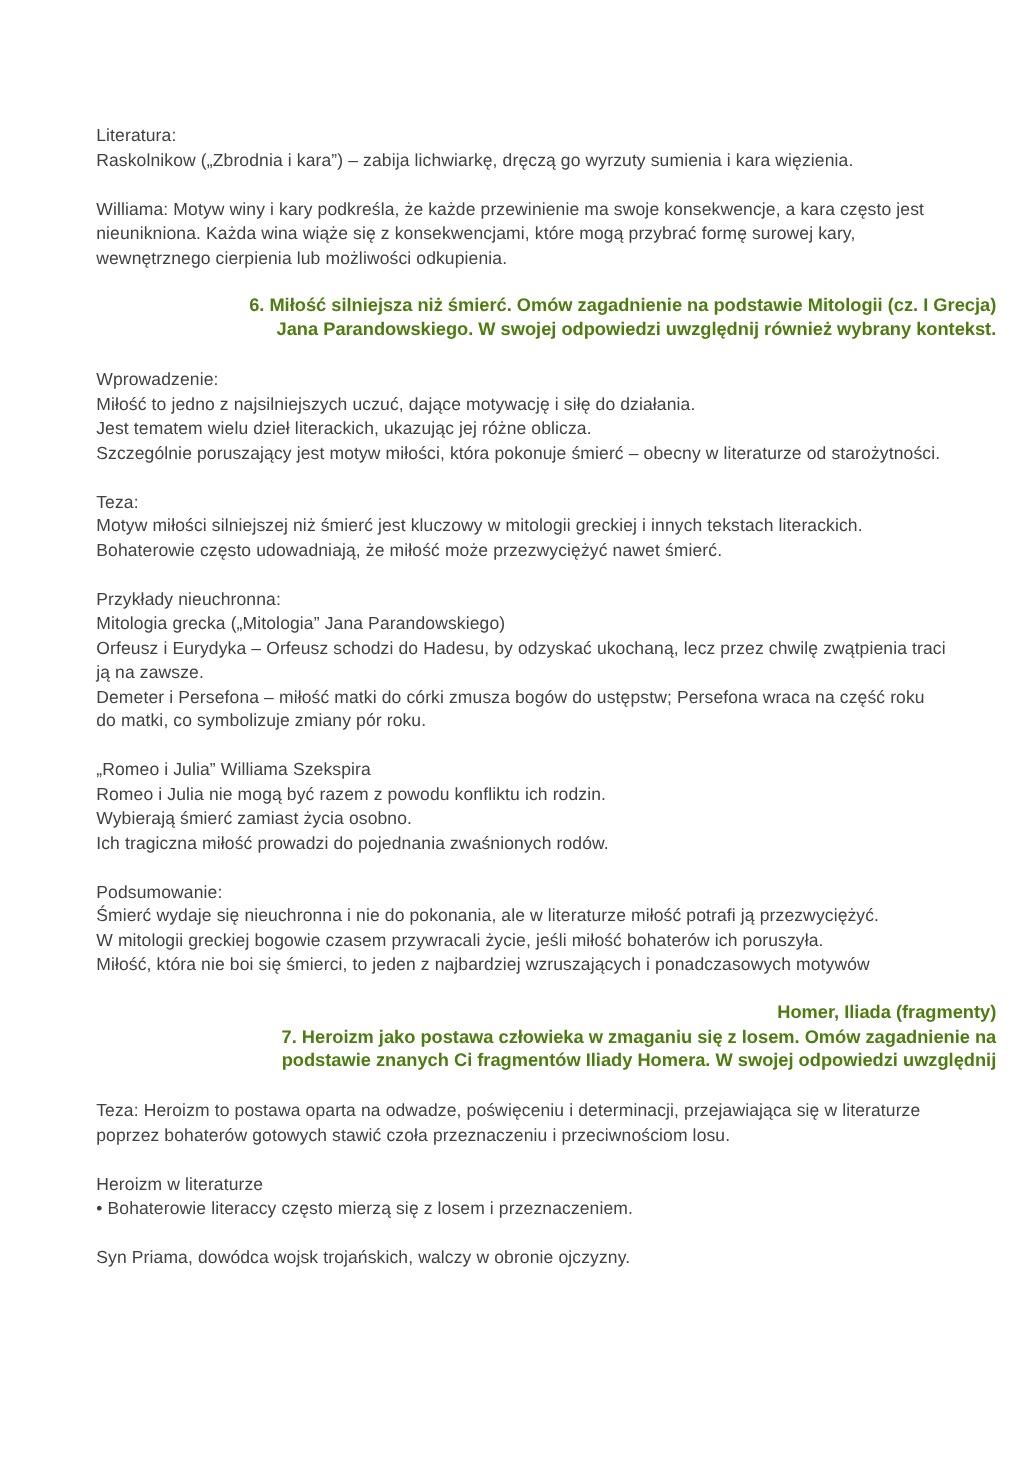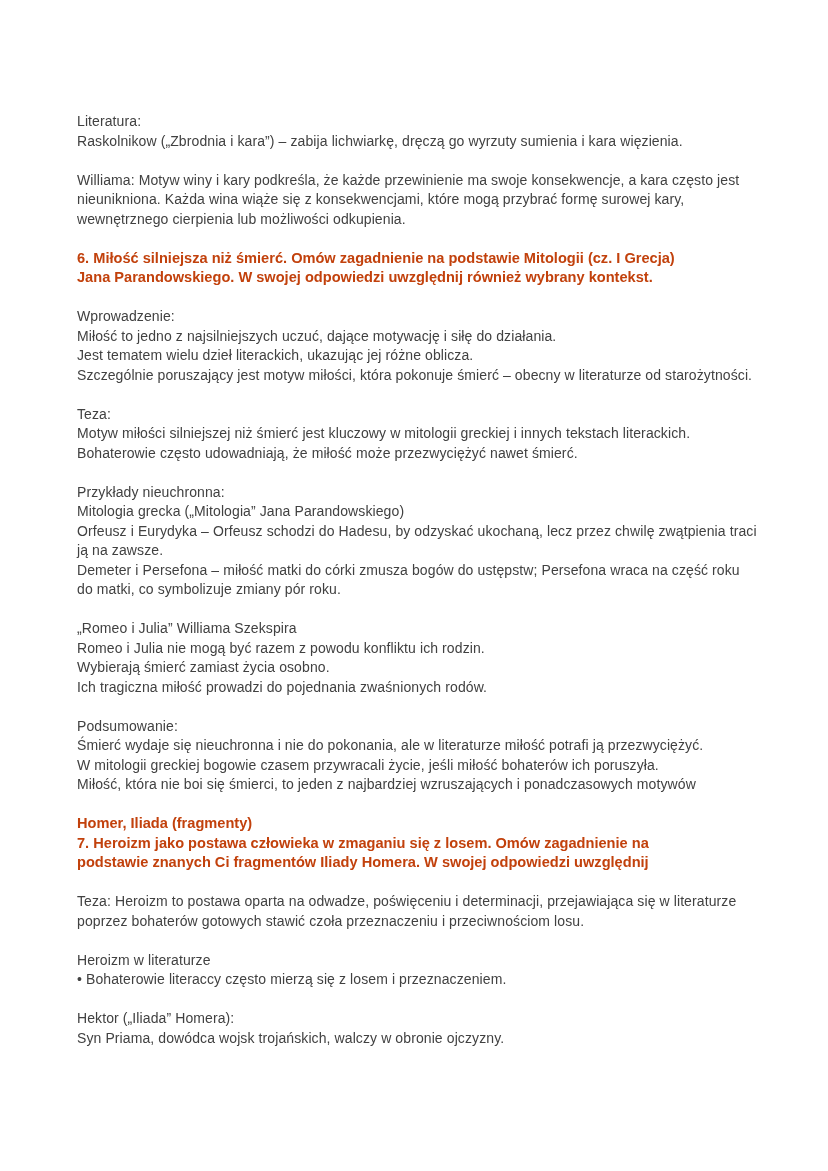--- a/index.html
+++ b/index.html
@@ -15,42 +15,43 @@
   .page {
     position: relative;
     width: 828px;
     height: 1171px;
     background: #ffffff;
     overflow: hidden;
   }
   .content {
     position: absolute;
     left: 77px;
-    top: 112px;
+    top: 99px;
     width: 720px;
   }
   .block {
     margin: 0 0 19.5px 0;
   }
   .block:last-child {
     margin-bottom: 0;
   }
   .line {
     height: 19.5px;
     line-height: 19.5px;
     font-size: 14px;
     color: #414141;
     white-space: pre;
     letter-spacing: 0.1px;
   }
   .block.bold .line {
     font-weight: 700;
     font-size: 14.6px;
-    color: #c2410c;
+    color: #4d7c0f;
     letter-spacing: 0;
+    text-align: right;
   }
 </style>
 </head>
 <body>
 
 <main class="page">
   <div class="content">
       <div class="block normal">
         <div class="line">Literatura:</div>
         <div class="line">Raskolnikow („Zbrodnia i kara”) – zabija lichwiarkę, dręczą go wyrzuty sumienia i kara więzienia.</div>
@@ -102,17 +103,16 @@
       </div>
       <div class="block normal">
         <div class="line">Teza: Heroizm to postawa oparta na odwadze, poświęceniu i determinacji, przejawiająca się w literaturze</div>
         <div class="line">poprzez bohaterów gotowych stawić czoła przeznaczeniu i przeciwnościom losu.</div>
       </div>
       <div class="block normal">
         <div class="line">Heroizm w literaturze</div>
         <div class="line">• Bohaterowie literaccy często mierzą się z losem i przeznaczeniem.</div>
       </div>
       <div class="block normal">
-        <div class="line">Hektor („Iliada” Homera):</div>
         <div class="line">Syn Priama, dowódca wojsk trojańskich, walczy w obronie ojczyzny.</div>
       </div>
     </div>
 </main>
 
 </body></html>

